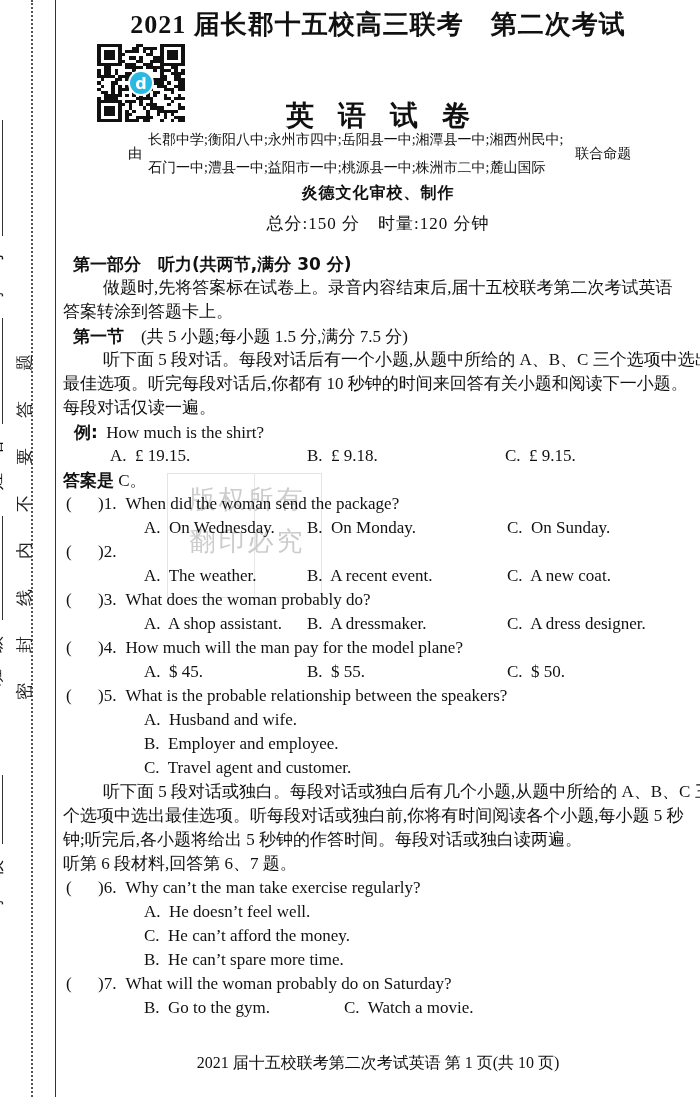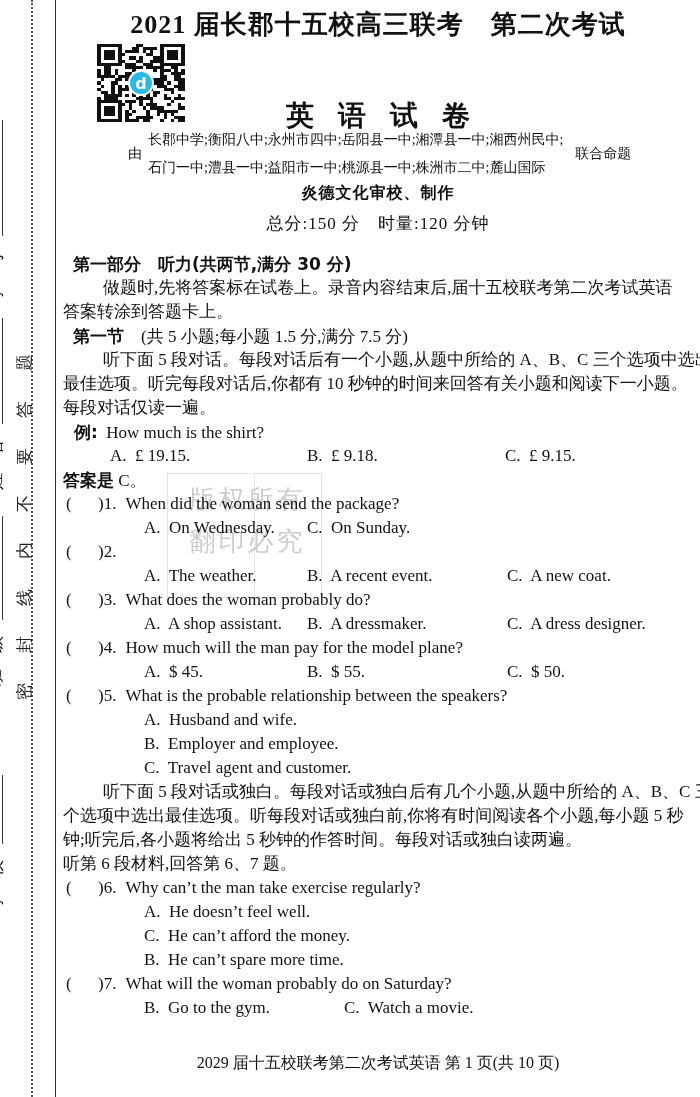--- a/index.html
+++ b/index.html
@@ -465,21 +465,21 @@
       <div class="ln p1">做题时,先将答案标在试卷上。录音内容结束后,届十五校联考第二次考试英语</div>
       <div class="ln p">答案转涂到答题卡上。</div>
       <div class="ln h2"><span class="b">第一节</span><span>　(共 5 小题;每小题 1.5 分,满分 7.5 分)</span></div>
       <div class="ln p1">听下面 5 段对话。每段对话后有一个小题,从题中所给的 A、B、C 三个选项中选出</div>
       <div class="ln p">最佳选项。听完每段对话后,你都有 10 秒钟的时间来回答有关小题和阅读下一小题。</div>
       <div class="ln p">每段对话仅读一遍。</div>
       <div class="ln ex"><span class="b">例:</span><span>  How much is the shirt?</span></div>
       <div class="ln ex3"><span class="ca">A.  £ 19.15.</span><span class="cb">B.  £ 9.18.</span><span class="cc">C.  £ 9.15.</span></div>
       <div class="ln ans"><span class="b">答案是</span><span> C。</span></div>
       <div class="ln q"><span class="po">(</span><span>)1.</span><span class="qt">When did the woman send the package?</span></div>
-      <div class="ln o3"><span class="ca">A.  On Wednesday.</span><span class="cc">C.  On Sunday.</span></div>
+      <div class="ln o3"><span class="ca">A.  On Wednesday.</span><span class="cb">B.  On Monday.</span><span class="cc">C.  On Sunday.</span></div>
       <div class="ln q"><span class="po">(</span><span>)2.</span></div>
       <div class="ln o3"><span class="ca">A.  The weather.</span><span class="cb">B.  A recent event.</span><span class="cc">C.  A new coat.</span></div>
       <div class="ln q"><span class="po">(</span><span>)3.</span><span class="qt">What does the woman probably do?</span></div>
       <div class="ln o3"><span class="ca">A.  A shop assistant.</span><span class="cb">B.  A dressmaker.</span><span class="cc">C.  A dress designer.</span></div>
       <div class="ln q"><span class="po">(</span><span>)4.</span><span class="qt">How much will the man pay for the model plane?</span></div>
       <div class="ln o3"><span class="ca">A.  $ 45.</span><span class="cb">B.  $ 55.</span><span class="cc">C.  $ 50.</span></div>
       <div class="ln q"><span class="po">(</span><span>)5.</span><span class="qt">What is the probable relationship between the speakers?</span></div>
       <div class="ln o1">A.  Husband and wife.</div>
       <div class="ln o1">B.  Employer and employee.</div>
       <div class="ln o1">C.  Travel agent and customer.</div>
@@ -488,15 +488,15 @@
       <div class="ln p">钟;听完后,各小题将给出 5 秒钟的作答时间。每段对话或独白读两遍。</div>
       <div class="ln p">听第 6 段材料,回答第 6、7 题。</div>
       <div class="ln q"><span class="po">(</span><span>)6.</span><span class="qt">Why can’t the man take exercise regularly?</span></div>
       <div class="ln o1">A.  He doesn’t feel well.</div>
       <div class="ln o1">C.  He can’t afford the money.</div>
       <div class="ln o1">B.  He can’t spare more time.</div>
       <div class="ln q"><span class="po">(</span><span>)7.</span><span class="qt">What will the woman probably do on Saturday?</span></div>
       <div class="ln o3"><span class="cb">B.  Go to the gym.</span><span class="cc">C.  Watch a movie.</span></div>
     </div>
 
-  <div class="footer">2029 届十五校联考第二次考试英语 第 1 页(共 10 页)</div>
+  <div class="footer">2021 届十五校联考第二次考试英语 第 1 页(共 10 页)</div>
 
 </div>
 
 </body></html>

